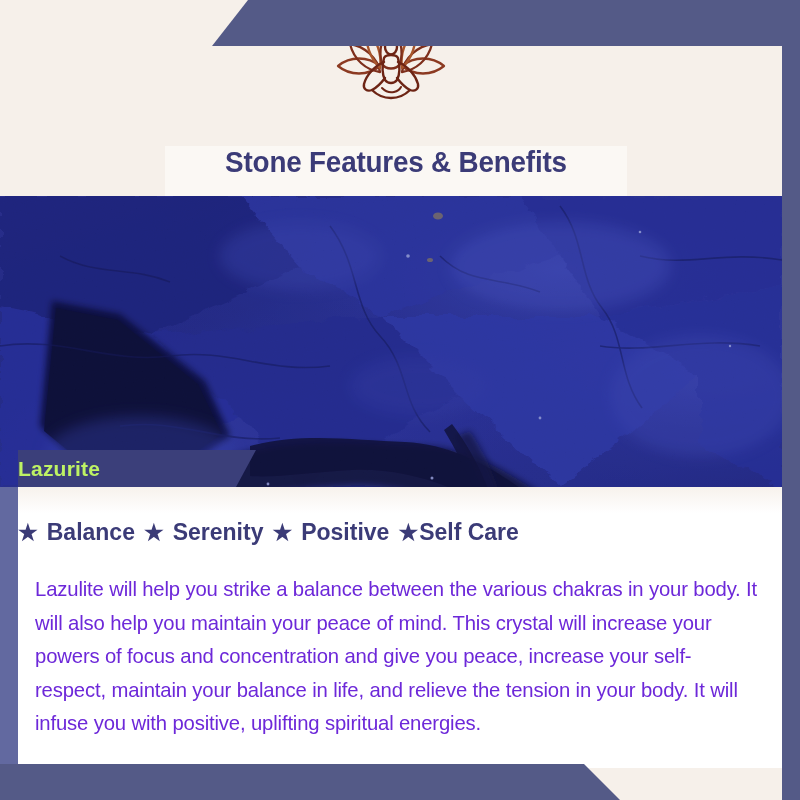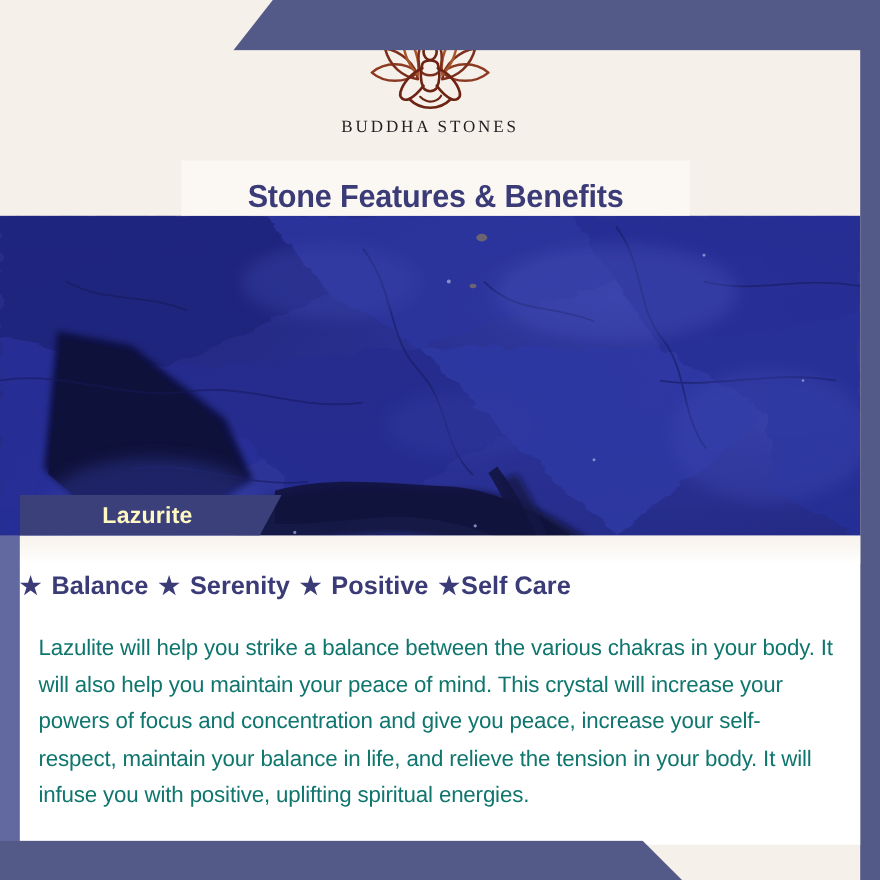--- a/index.html
+++ b/index.html
@@ -95,21 +95,21 @@
   }
 
   .title-plate {
     position: absolute;
     top: 146px;
     left: 165px;
     width: 462px;
     height: 50px;
     background: #fbf8f4;
     display: flex;
-    align-items: flex-end;
+    align-items: flex-start;
     justify-content: center;
     z-index: 3;
   }
   .title-text {
     font-size: 29px;
     font-weight: bold;
     color: #3b3b77;
     letter-spacing: -0.2px;
     white-space: nowrap;
     transform: scaleX(0.96);
@@ -134,24 +134,23 @@
     left: 18px;
     width: 238px;
     height: 37px;
     background: #3b3f7a;
     clip-path: polygon(0 0, 100% 0, 218px 100%, 0 100%);
     z-index: 6;
     display: flex;
     align-items: center;
   }
   .stone-label-text {
-    color: #fef9c3;
+    color: #bef264;
     font-size: 21px;
     font-weight: bold;
-    margin-left: 75px;
     letter-spacing: 0.2px;
   }
 
   
   .content {
     position: absolute;
     top: 487px;
     left: 18px;
     width: 764px;
     height: 281px;
@@ -185,21 +184,21 @@
   .benefits .gap { display: inline-block; width: 9px; }
   .benefits .gap-tight { display: inline-block; width: 1px; }
 
   .paragraph {
     position: absolute;
     top: 66px;
     left: 17px;
     width: 724px;
     font-size: 20.3px;
     line-height: 33.5px;
-    color: #0f766e;
+    color: #6d28d9;
     font-weight: 400;
     text-align: left;
     letter-spacing: -0.15px;
   }
 </style>
 </head>
 <body>
 
 <div class="poster">
 
@@ -327,21 +326,20 @@
 
           <path d="M54,38 C52,46 52,54 55,60 C58,64 64,64 67,60 C70,54 70,46 68,38 C66,34 56,34 54,38 Z" stroke="#6d2414" stroke-width="2.4"></path>
 
           <path d="M54,42 C44,46 36,56 34,64 C33,69 37,72 42,70 C48,67 52,62 55,58" stroke="#6d2414" stroke-width="2.4"></path>
           <path d="M68,42 C78,46 86,56 88,64 C89,69 85,72 80,70 C74,67 70,62 67,58" stroke="#6d2414" stroke-width="2.4"></path>
 
           <path d="M42,70 C48,76 56,78 61,78 C66,78 74,76 80,70" stroke="#6d2414" stroke-width="2.4"></path>
           <path d="M52,68 C56,72 60,73 64,72 C68,71 70,69 71,67" stroke="#6d2414" stroke-width="2"></path>
         </g>
       </svg>
-      <span class="logo-word">BUDDHA STONES</span>
     </div>
   </div>
 
   <div class="title-plate">
     <span class="title-text">Stone Features &amp; Benefits</span>
   </div>
 
   <div class="stone-label">
     <span class="stone-label-text">Lazurite</span>
   </div>

